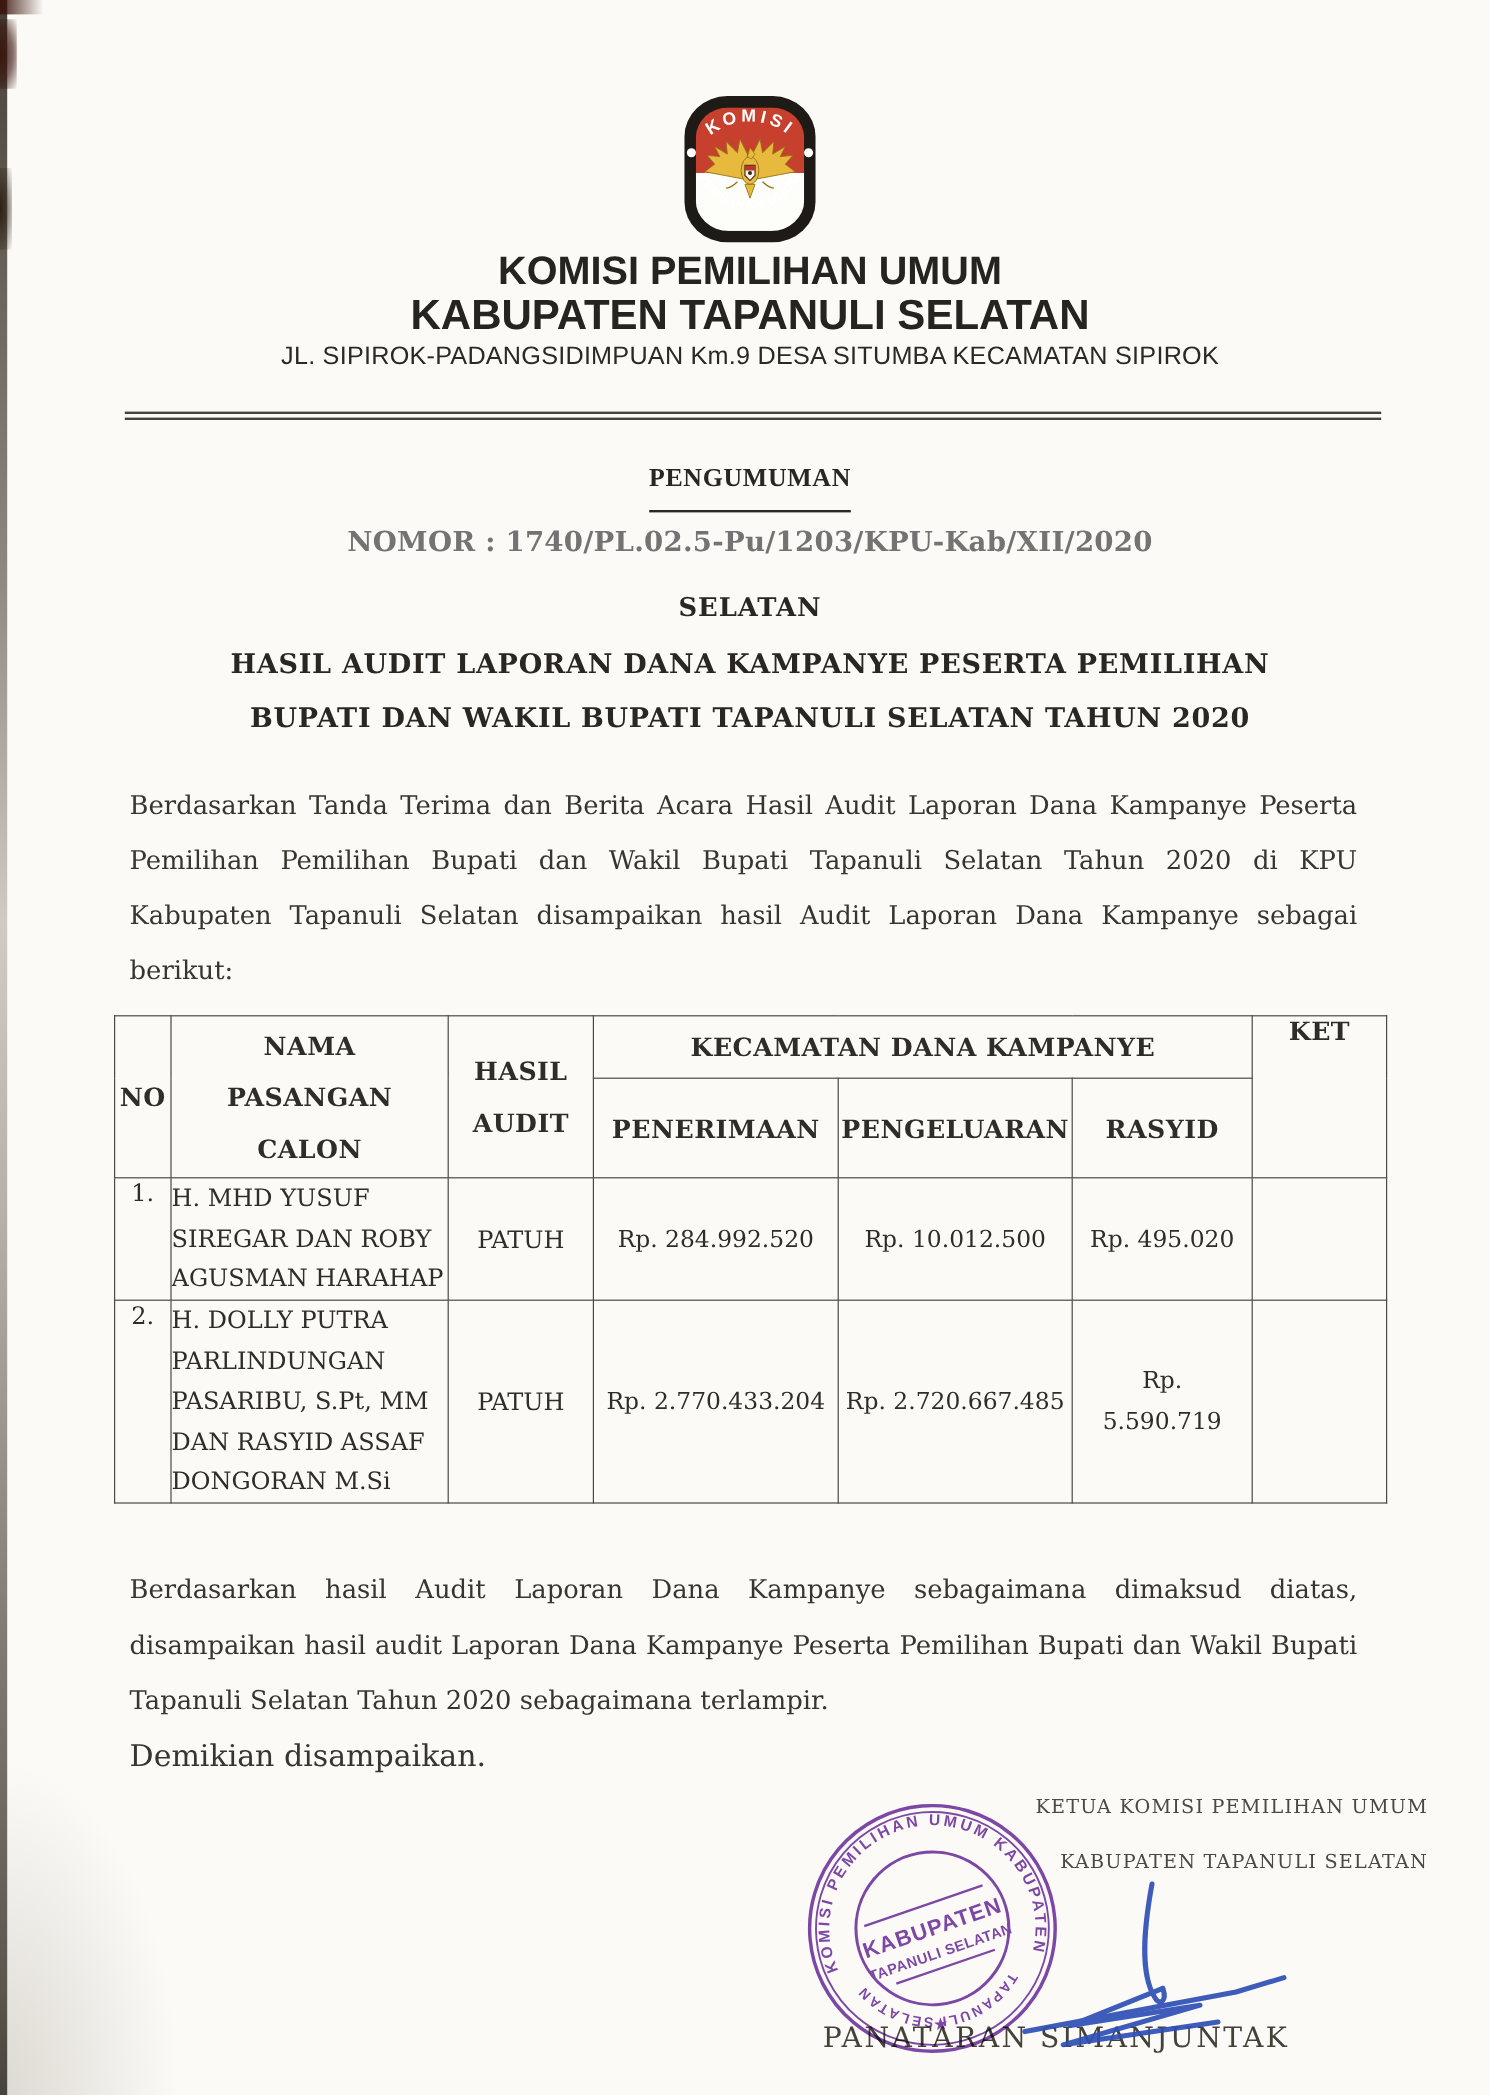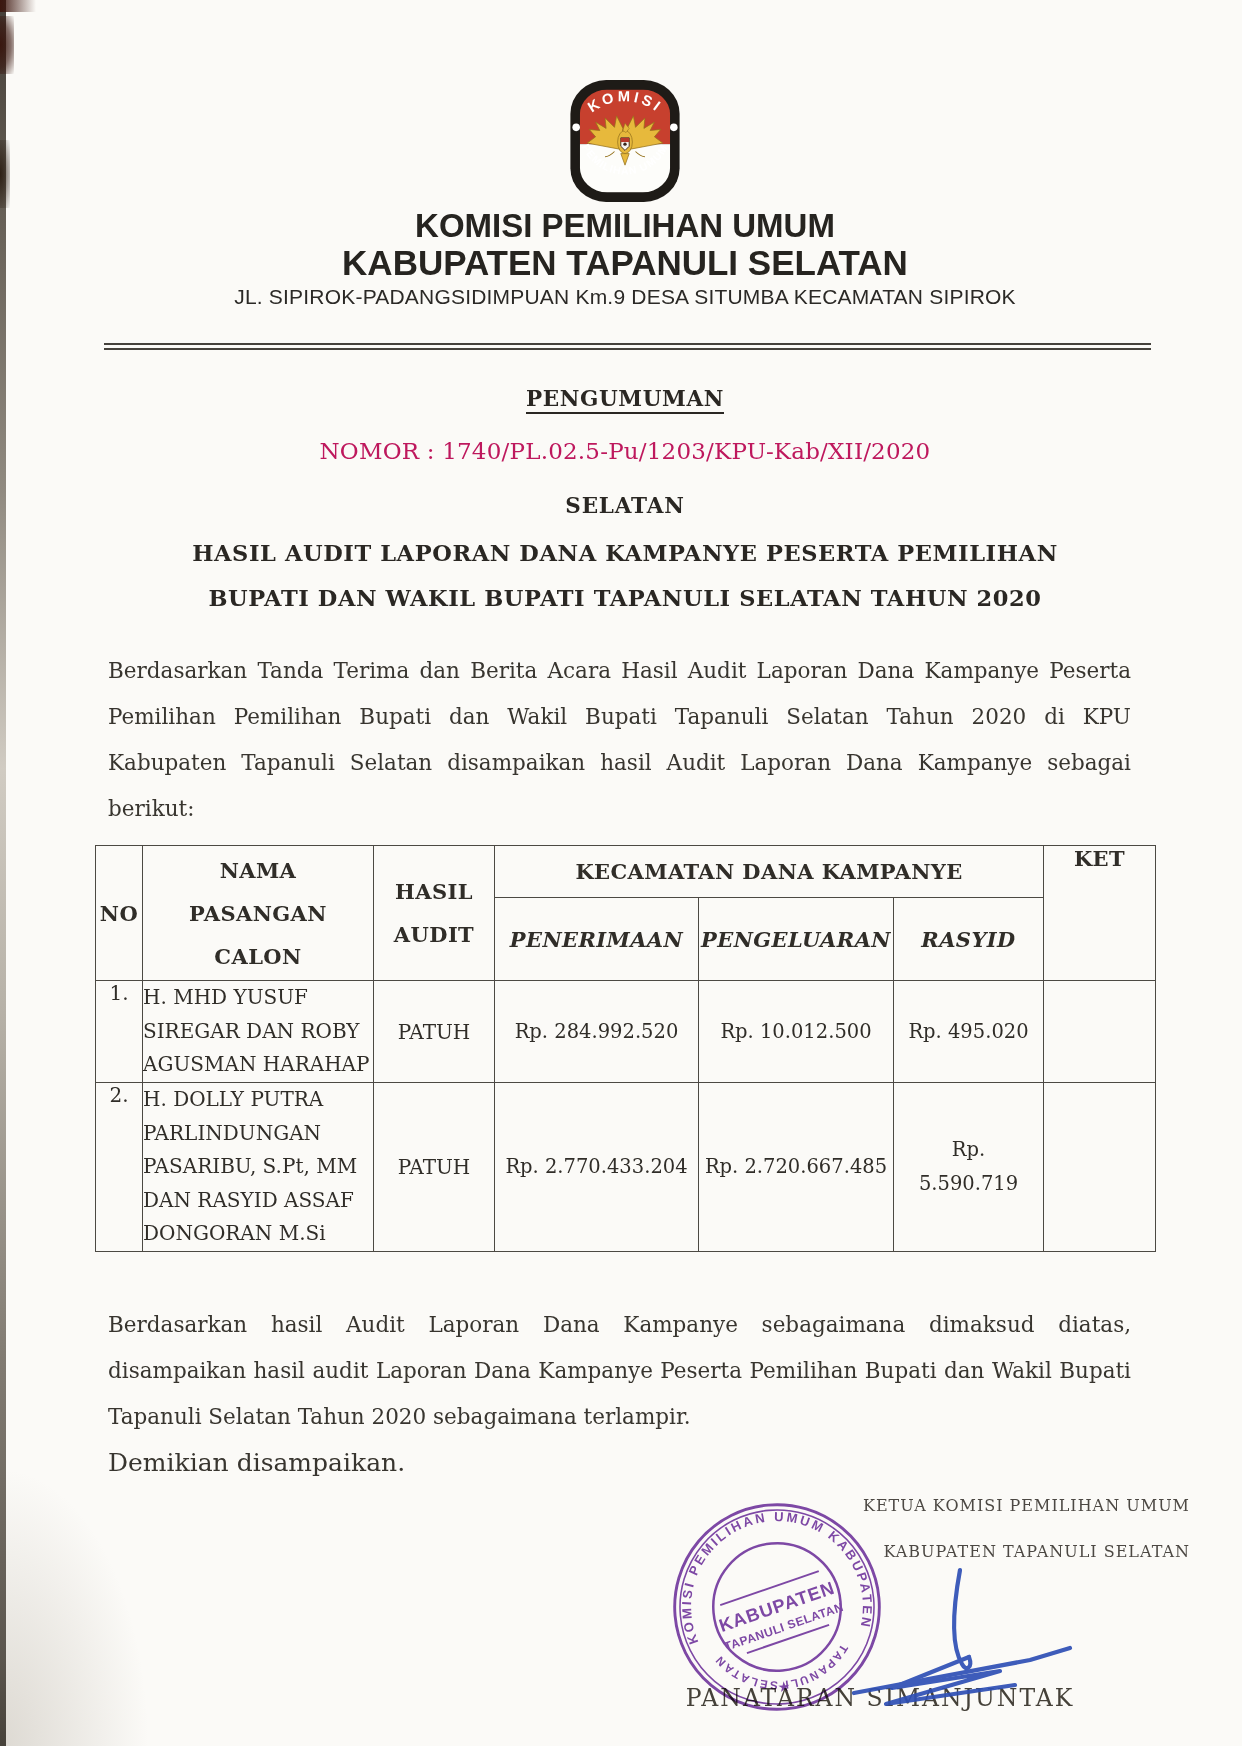--- a/index.html
+++ b/index.html
@@ -25,34 +25,34 @@
   .logo{display:block;margin:78px auto 0;width:128px;height:126px;}
   .org1{margin-top:4px;text-align:center;font-family:"Liberation Sans",sans-serif;
     font-weight:700;font-size:33px;line-height:36px;color:#262420;}
   .org2{text-align:center;font-family:"Liberation Sans",sans-serif;
     font-weight:700;font-size:35px;line-height:38px;color:#262420;}
   .addr{margin-top:3px;text-align:center;font-family:"Liberation Sans",sans-serif;
     font-size:21px;line-height:24px;color:#2b2926;letter-spacing:.2px;}
   .rule{margin:34px 4px 0 9px;height:3px;
     border-top:2.5px solid #45423c;border-bottom:2px solid #45423c;}
   .pengumuman{margin-top:36px;text-align:center;font-weight:700;font-size:21.5px;color:#2a2723;}
-  .pengumuman span{border-bottom:2.5px solid #2a2723;padding-bottom:1px;letter-spacing:.6px;}
-  .nomor{margin-top:27px;text-align:center;font-weight:400;font-size:23px;color:#be185d;letter-spacing:.2px;}
+  .pengumuman span{border-bottom:2.5px solid #2a2723;padding-bottom:15px;letter-spacing:.6px;font-family:Liberation Serif, serif;}
+  .nomor{margin-top:27px;text-align:center;font-weight:700;font-size:23px;color:#737373;letter-spacing:.2px;}
   .tentang{margin-top:29px;text-align:center;font-weight:700;font-size:21.5px;color:#2a2723;letter-spacing:.8px;}
   .subj{margin-top:22px;text-align:center;font-weight:700;font-size:22.5px;color:#2a2723;letter-spacing:.6px;}
   .subj.second{margin-top:19px;}
   .para{margin:37px 24px 0 13px;font-size:21.5px;line-height:46px;text-align:justify;color:#38352f;}
   
   table.audit{border-collapse:collapse;table-layout:fixed;width:100%;margin-top:13px;color:#302d28;}
   table.audit th, table.audit td{border:1.5px solid #4c4943;padding:0;overflow:hidden;}
   table.audit th{font-weight:700;font-size:21px;letter-spacing:.4px;}
   th.sub{font-size:17px;letter-spacing:.6px;}
   th.multiline{white-space:pre-line;line-height:43px;}
   th.ket-h{vertical-align:top;padding-top:9px;}
-  tr.hrow1{height:52px;} tr.hrow2{height:83px;font-style:italic;}
+  tr.hrow1{height:52px;} tr.hrow2{height:83px;}
   tr.drow1{height:102px;} tr.drow2{height:164px;}
   td.cell-no{vertical-align:top;text-align:center;padding-top:7px;font-size:20px;}
   td.cell-name{white-space:pre-line;text-align:left;vertical-align:top;
     padding:7px 8px 0 12px;font-size:20px;line-height:33.5px;}
   td.cell-mid{text-align:center;font-size:20px;}
   td.cell-amt{text-align:center;font-size:19.5px;}
   td.cell-saldo{white-space:pre-line;line-height:34px;}
   .closing{margin-top:50px;}
   .demikian{margin:0 6px 0 13px;font-size:25px;line-height:46px;color:#38352f;}
   

